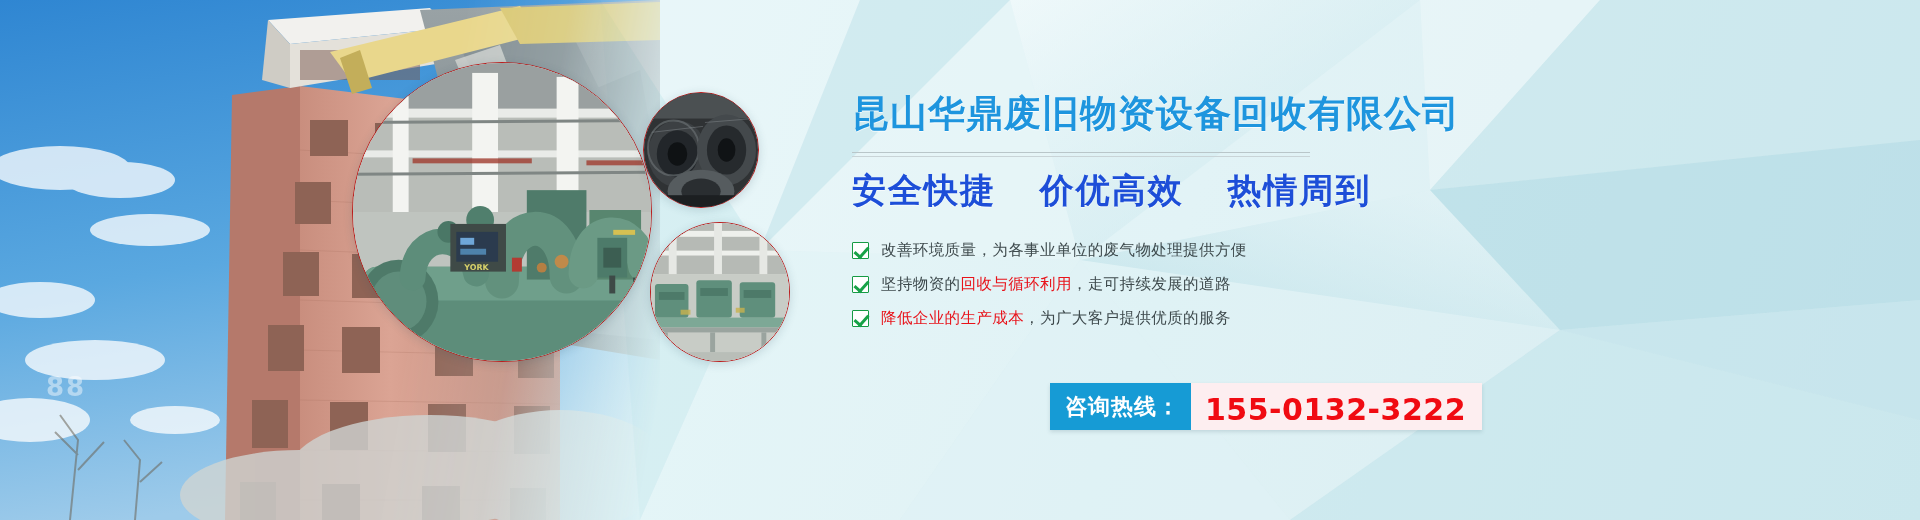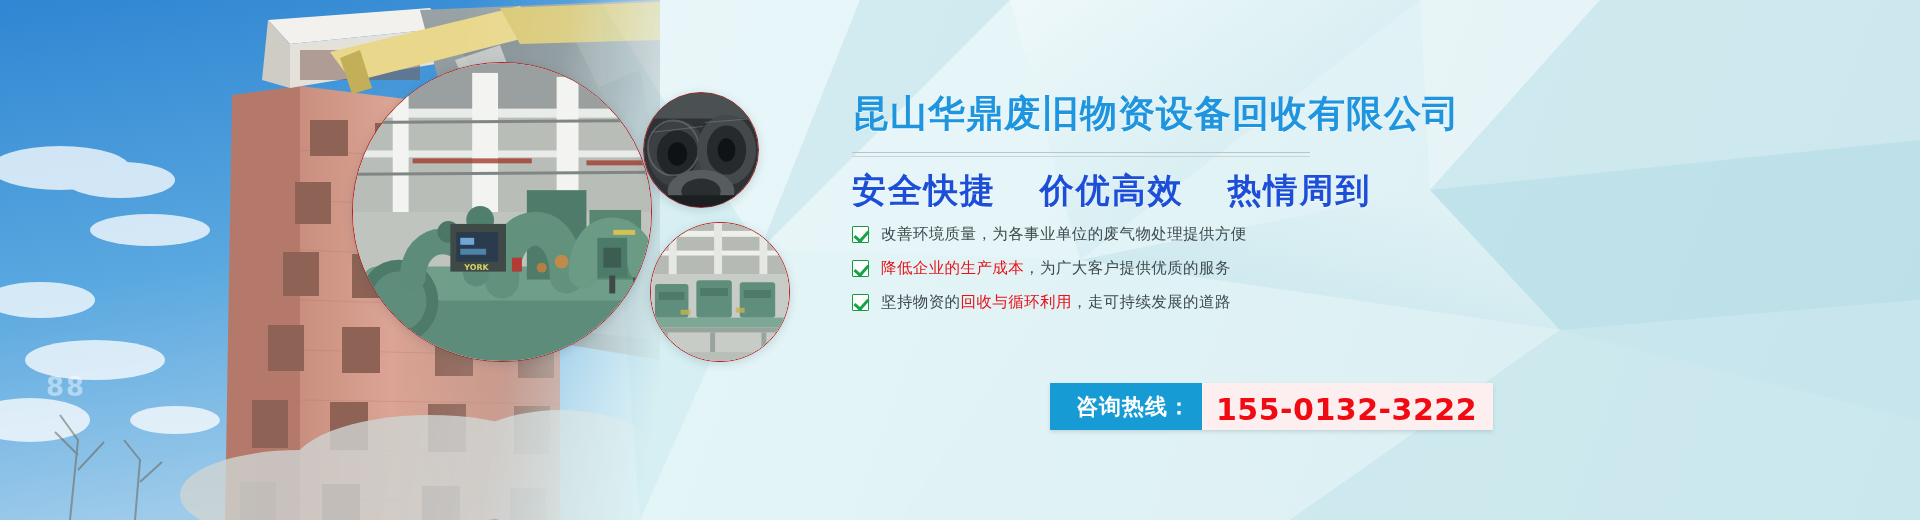--- a/index.html
+++ b/index.html
@@ -47,42 +47,42 @@
   .divider .l1 { height:1px; background:#b9c6c9; }
   .divider .l2 { height:1px; background:#c9d4d7; margin-top:3px; }
 
   .slogan {
     font-size:34px; font-weight:bold; color:#1d4ed8; white-space:nowrap;
     letter-spacing:2px; line-height:1.25;
     text-shadow:0 1px 0 rgba(255,255,255,.6);
   }
   .slogan .sp { display:inline-block; width:16px; }
 
-  .bullets { margin-top:6px; }
+  .bullets { margin-top:22px; }
   .bullet { display:flex; align-items:center; height:34px; white-space:nowrap; }
   .check {
     width:17px; height:17px; flex:0 0 17px; margin-right:12px;
     border:1px solid #169b44; background:#ffffff; position:relative; border-radius:1px;
   }
   .check::after {
     content:""; position:absolute; left:4px; top:1px; width:6px; height:11px;
     border:solid #17a247; border-width:0 3px 3px 0; transform:rotate(42deg);
   }
   .btext { font-size:15.5px; color:#3e4a4d; letter-spacing:.4px; }
   .btext .red { color:#e8131a; }
 
   
   .hotline {
     position:absolute; left:1050px; top:383px; height:47px;
     display:flex; align-items:stretch;
     box-shadow:0 2px 4px rgba(40,80,95,.16);
   }
   .hot-label {
     background:#169bd5; color:#ffffff; font-size:22px; font-weight:bold;
-    letter-spacing:1px; padding:0 11px 0 26px; display:flex; align-items:center;
+    letter-spacing:1px; padding:0 11px 0 15px; display:flex; align-items:center;
   }
   .hot-num {
     background:#fdeef0; color:#f00b12; font-size:30px; font-weight:bold;
     letter-spacing:.5px; padding:6px 16px 0 14px; display:flex; align-items:center;
     font-family:"DejaVu Sans","Liberation Sans",sans-serif;
   }
 
   
   .watermark {
     position:absolute; left:46px; top:372px; font-size:26px; font-weight:bold;
@@ -384,31 +384,31 @@
       <div class="bullet">
         <span class="check"></span>
         <span class="btext">
           <span>改善环境质量，为各事业单位的废气物处理提供方便</span><span class="red"></span><span></span>
         </span>
       </div>
 
       <div class="bullet">
         <span class="check"></span>
         <span class="btext">
+          <span>坚持物资的</span><span class="red">回收与循环利用</span><span>，走可持续发展的道路</span>
+        </span>
+      </div>
+
+      <div class="bullet">
+        <span class="check"></span>
+        <span class="btext">
           <span></span><span class="red">降低企业的生产成本</span><span>，为广大客户提供优质的服务</span>
         </span>
       </div>
 
-      <div class="bullet">
-        <span class="check"></span>
-        <span class="btext">
-          <span>坚持物资的</span><span class="red">回收与循环利用</span><span>，走可持续发展的道路</span>
-        </span>
-      </div>
-
     </div>
   </div>
 
   <div class="hotline">
     <div class="hot-label">咨询热线：</div>
     <div class="hot-num">155-0132-3222</div>
   </div>
 
 </div>
 

